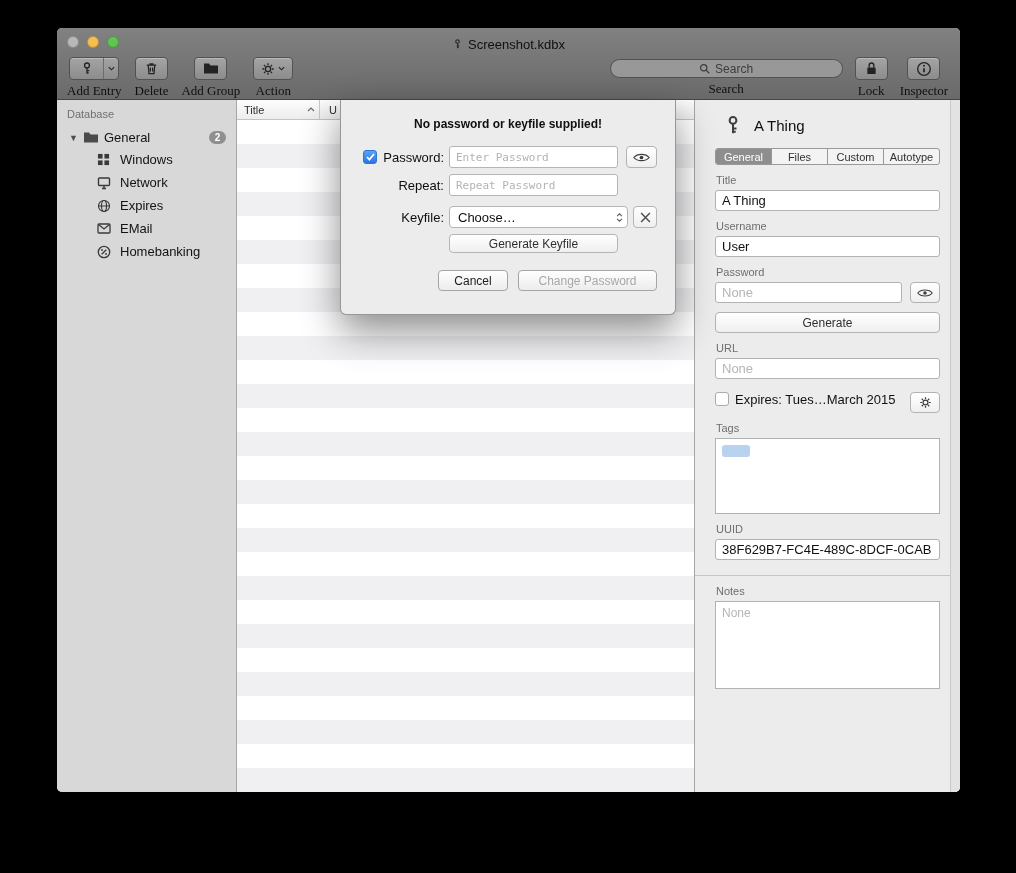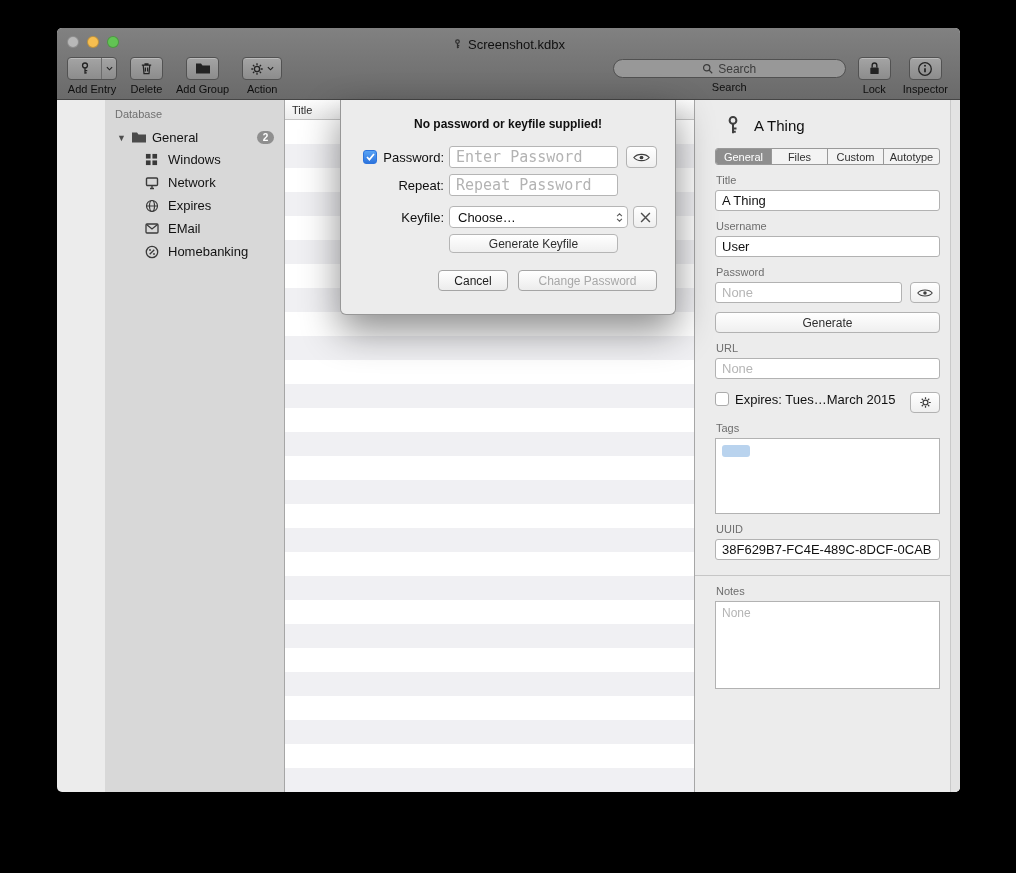--- a/index.html
+++ b/index.html
@@ -19,40 +19,40 @@
   .tl { width:12px; height:12px; border-radius:50%; border:1px solid rgba(0,0,0,.22); }
   .tl.close { background:#b8b8b8; }
   .tl.min   { background:#f6be50; }
   .tl.zoom  { background:#62c454; }
   .window-title { margin:0 auto; display:flex; align-items:center; gap:5px;
                   font-size:13px; color:#101010; padding-top:6px; }
   .window-title .doc-icon { color:#2e2e2e; display:flex; }
 
   .toolbar { display:flex; align-items:flex-start; padding:3px 12px 0 10px; gap:13px; }
   .tb-item { display:flex; flex-direction:column; align-items:center; gap:3px; }
-  .tb-label { font-size:11px; color:#0f0f0f; white-space:nowrap; }
+  .tb-label { font-size:13px; color:#0f0f0f; white-space:nowrap;font-family:Liberation Serif, serif; }
   .tb-btn { height:23px; min-width:33px; display:flex; align-items:center; justify-content:center;
             border-radius:4px; border:1px solid #525252; color:#232323;
             background:linear-gradient(180deg,#a4a4a4,#8c8c8c);
             box-shadow:inset 0 1px 0 rgba(255,255,255,.25); cursor:default; }
   .split { display:flex; height:23px; border-radius:4px; border:1px solid #525252; overflow:hidden;
            background:linear-gradient(180deg,#a4a4a4,#8c8c8c); color:#232323;
            box-shadow:inset 0 1px 0 rgba(255,255,255,.25); }
   .split .seg { display:flex; align-items:center; justify-content:center; }
   .split .seg.main { width:33px; }
   .split .seg.arrow { width:15px; border-left:1px solid #6c6c6c; }
   .action-btn { gap:3px; padding:0 7px; }
 
   .tb-right { margin-left:auto; display:flex; gap:12px; align-items:flex-start; }
   .search-field { width:233px; height:19px; margin-top:2px; border-radius:10px;
                   border:1px solid #515151; background:#989898; color:#3c3c3c;
                   display:flex; align-items:center; justify-content:center; gap:5px; font-size:12px; }
 
   
-  .content { flex:1; display:flex; min-height:0; position:relative;margin-left:48px; }
+  .content { flex:1; display:flex; min-height:0; position:relative; }
 
   .sidebar { width:180px; flex:0 0 auto; background:#d8d8d8; border-right:1px solid #a6a6a6; padding-top:8px; }
   .sb-header { font-size:11px; color:#707070; padding:0 0 7px 10px; }
   .sb-group { display:flex; align-items:center; gap:5px; padding:3px 10px 3px 12px; font-size:13px; color:#121212; }
   .disclosure { font-size:9px; color:#4e4e4e; width:9px; }
   .sb-group .folder { color:#4b4b4b; display:flex; }
   .sb-badge { margin-left:auto; background:#8f8f8f; color:#fff; font-size:10px; font-weight:bold;
               border-radius:8px; min-width:17px; text-align:center; padding:1px 5px; }
   .sb-child { display:flex; align-items:center; gap:8px; padding:4px 8px 4px 40px; font-size:13px; color:#121212; }
   .sb-icon { width:15px; height:15px; color:#3a3a3a; display:flex; align-items:center; }
@@ -105,21 +105,21 @@
 
   
   .sheet { position:absolute; left:283px; top:72px; width:336px; height:215px; background:#ececec;
            border:1px solid #979797; border-top:none; border-radius:0 0 6px 6px; z-index:5;
            box-shadow:0 16px 38px rgba(0,0,0,.45); }
   .sheet-msg { text-align:center; font-size:12px; font-weight:bold; color:#101010; padding-top:17px; }
   .sheet-row { position:absolute; left:0; right:0; height:22px; display:flex; align-items:center; }
   .sheet-label { width:103px; flex:0 0 auto; display:flex; justify-content:flex-end; align-items:center;
                  gap:6px; font-size:13px; color:#0f0f0f; }
   .sheet-input { margin-left:5px; width:169px; height:22px; border:1px solid #b5b5b5; border-radius:3px;
-                 background:#fff; padding:0 6px; font-family:"DejaVu Sans Mono", monospace; font-size:15px; color:#111; }
+                 background:#fff; padding:0 6px; font-family:"DejaVu Sans Mono", monospace; font-size:11px; color:#111; }
   .sheet-input::placeholder { color:#b3b3b3; }
   .sheet .icon-btn { height:22px; width:31px; margin-left:8px; }
   .popup { margin-left:5px; width:179px; height:22px; background:#fff; border:1px solid #b5b5b5;
            border-radius:4px; display:flex; align-items:center; font-size:13px; color:#0f0f0f;
            padding:0 4px 0 8px; }
   .popup .stepper { margin-left:auto; display:flex; flex-direction:column; gap:1px; color:#5c5c5c; }
   .clear-btn { height:22px; width:24px; margin-left:5px; border:1px solid #b5b5b5; border-radius:4px;
                background:linear-gradient(#ffffff,#efefef); display:flex; align-items:center;
                justify-content:center; color:#4c4c4c; }
   .keyfile-gen { position:absolute; top:134px; left:108px; width:169px; height:19px;

